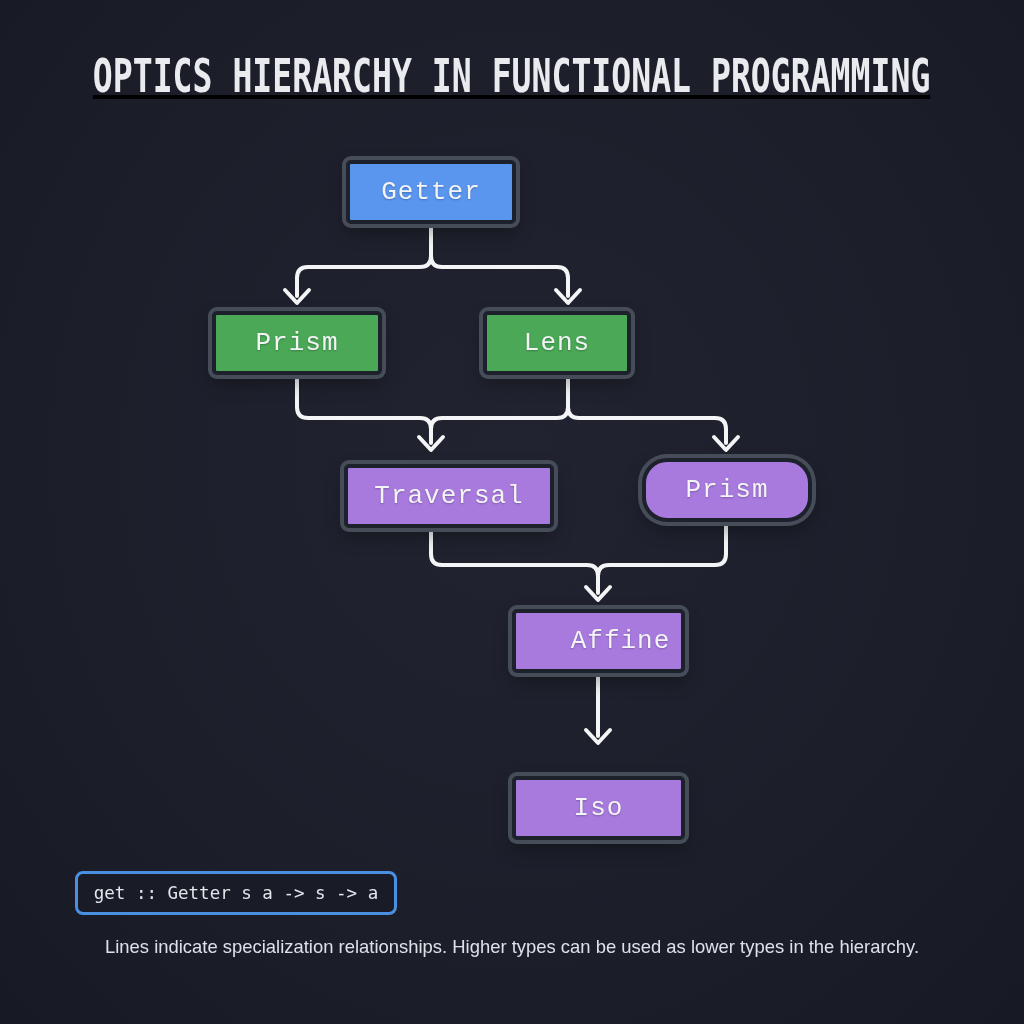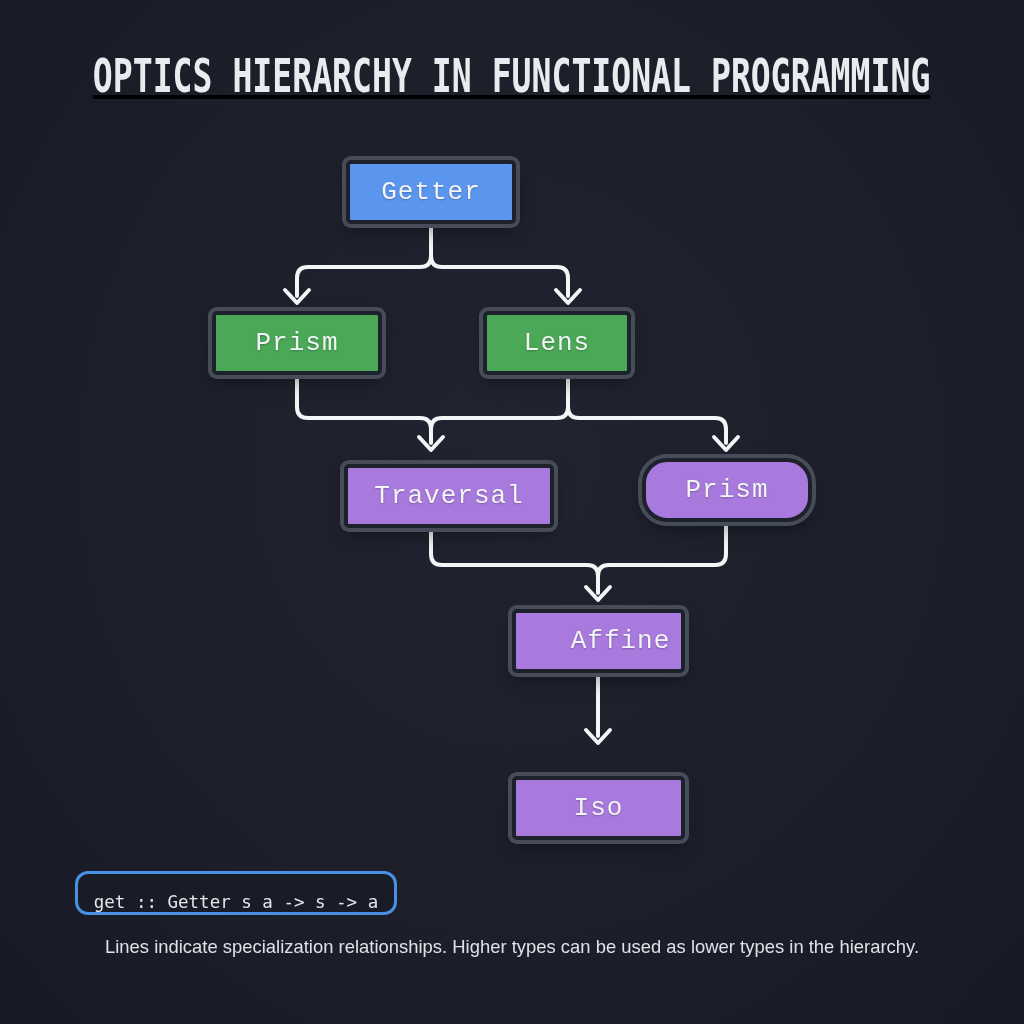--- a/index.html
+++ b/index.html
@@ -29,22 +29,22 @@
     display: flex; align-items: center; justify-content: center;
   }
   .node span {
     color: #f3f4f6; font-size: 26px; letter-spacing: 1px;
     font-family: Liberation Mono, monospace;
     text-shadow: 0 1px 2px rgba(0,0,0,0.25);
     text-align: center;
   }
   .codebox {
     position: absolute; box-sizing: border-box; height: 44px; top: 871px;
-    background: #191c26; border: 3px solid #4a90e2; border-radius: 13px;
-    display: flex; align-items: flex-end; justify-content: center;
+    background: #191c26; border: 3px solid #4a90e2; border-radius: 8px;
+    display: flex; align-items: center; justify-content: center;
   }
   .codebox span {
     color: #e3e6ea; font-size: 17.5px; white-space: nowrap;
     font-family: "DejaVu Sans Mono", monospace;
   }
   .caption {
     position: absolute; left: 0; top: 936px; width: 1024px;
     text-align: center; color: #dde1e8; font-size: 19px;
     font-family: "Liberation Sans", sans-serif;
     transform: scaleX(0.97); transform-origin: center;

